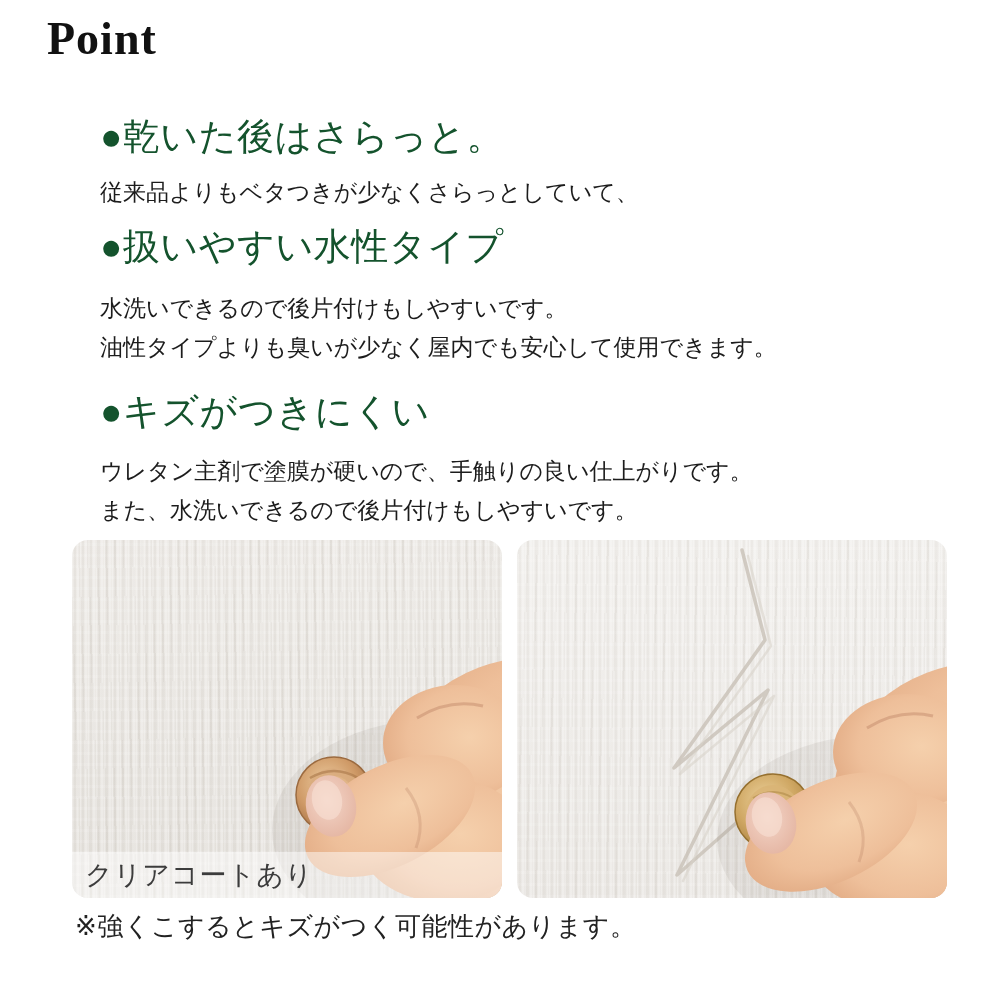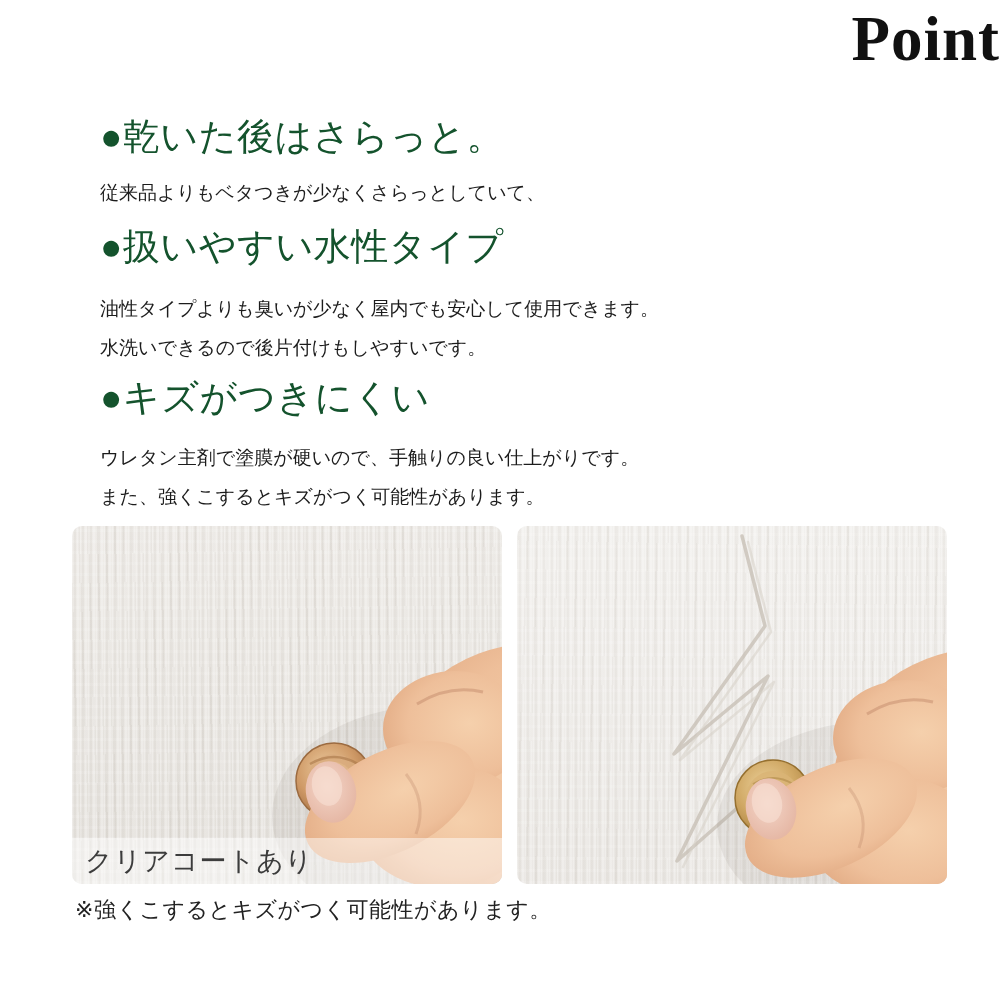--- a/index.html
+++ b/index.html
@@ -3,43 +3,43 @@
 <meta charset="utf-8">
 <style>
   html,body{margin:0;padding:0;}
   body{
     width:1000px;height:1000px;background:#ffffff;color:#1a1a1a;
     font-family:"Liberation Sans","DejaVu Sans",sans-serif;
     overflow:hidden;position:relative;
   }
   .page-title{
     font-family:"Liberation Serif","DejaVu Serif",serif;
-    font-size:63px;font-weight:600;letter-spacing:1px;
-    text-align:right;margin:0;padding-top:4px;line-height:70px;color:#111;
+    font-size:46px;font-weight:600;letter-spacing:1px;
+    text-align:left;margin:0;padding-top:4px;line-height:70px;color:#111;padding-left:47px;
   }
   .sec-heading{
     font-size:37px;font-weight:500;line-height:41px;letter-spacing:.5px;
     margin:0 0 0 100px;color:#14532d;
   }
   .sec-heading.s1{margin-top:42px;}
   .sec-heading.s2{margin-top:14px;}
-  .sec-heading.s3{margin-top:10px;}
+  .sec-heading.s3{margin-top:24px;}
   .sec-body{
-    font-size:19px;line-height:39px;margin:0 60px 0 100px;color:#1c1c1c;
+    font-size:23px;line-height:39px;margin:0 60px 0 100px;color:#1c1c1c;
   }
   .sec-body.b1{margin-top:16px;}
   .sec-body.b2{margin-top:22px;}
   .sec-body.b3{margin-top:20px;}
   .sec-body span{display:block;}
   .photos{
     display:flex;gap:15px;margin:10px 0 0 72px;width:876px;
   }
   .photo{
     position:relative;width:430px;height:358px;margin:0;
-    border-radius:10px;overflow:hidden;
+    border-radius:16px;overflow:hidden;
     background-color:#eae7e3;
     background-image:
       repeating-linear-gradient(90deg,
         rgba(255,255,255,.55) 0px, rgba(255,255,255,0) 1px,
         rgba(0,0,0,0) 2px, rgba(150,142,130,.14) 3px,
         rgba(0,0,0,0) 4px, rgba(255,255,255,.35) 6px, rgba(0,0,0,0) 8px),
       repeating-linear-gradient(88deg,
         rgba(175,167,155,.10) 0 2px, rgba(0,0,0,0) 2px 9px),
       repeating-linear-gradient(0deg,
         rgba(255,255,255,.12) 0 3px, rgba(0,0,0,0) 3px 11px),
@@ -59,43 +59,43 @@
       linear-gradient(180deg,#f1efec,#e9e6e2);
   }
   .photo svg{position:absolute;left:0;top:0;width:430px;height:358px;display:block;}
   .plabel{
     position:absolute;left:0;right:0;bottom:0;height:46px;
     background:rgba(255,255,255,.48);
     display:flex;align-items:center;padding:0 13px;
     font-size:27px;color:#3c3c3c;letter-spacing:1px;
   }
   .footnote{
-    font-size:22px;color:#222;margin:11px 0 0 75px;letter-spacing:.5px;
+    font-size:26px;color:#222;margin:11px 0 0 75px;letter-spacing:.5px;
   }
 </style>
 </head>
 <body>
 
 <h1 class="page-title">Point</h1>
 
 <h2 class="sec-heading s1">●乾いた後はさらっと。</h2>
 <p class="sec-body b1">
   <span>従来品よりもベタつきが少なくさらっとしていて、</span>
 </p>
 
 <h2 class="sec-heading s2">●扱いやすい水性タイプ</h2>
 <p class="sec-body b2">
+  <span>水洗いできるので後片付けもしやすいです。</span>
   <span>油性タイプよりも臭いが少なく屋内でも安心して使用できます。</span>
-  <span>水洗いできるので後片付けもしやすいです。</span>
 </p>
 
 <h2 class="sec-heading s3">●キズがつきにくい</h2>
 <p class="sec-body b3">
   <span>ウレタン主剤で塗膜が硬いので、手触りの良い仕上がりです。</span>
-  <span>また、強くこするとキズがつく可能性があります。</span>
+  <span>また、水洗いできるので後片付けもしやすいです。</span>
 </p>
 
 <div class="photos">
 
   <figure class="photo left">
     <svg viewBox="0 0 430 358" aria-hidden="true">
       <defs>
         <radialGradient id="skinL" cx="60%" cy="45%" r="78%">
           <stop offset="0%" stop-color="#f5d0ac"></stop>
           <stop offset="55%" stop-color="#eebf9a"></stop>

